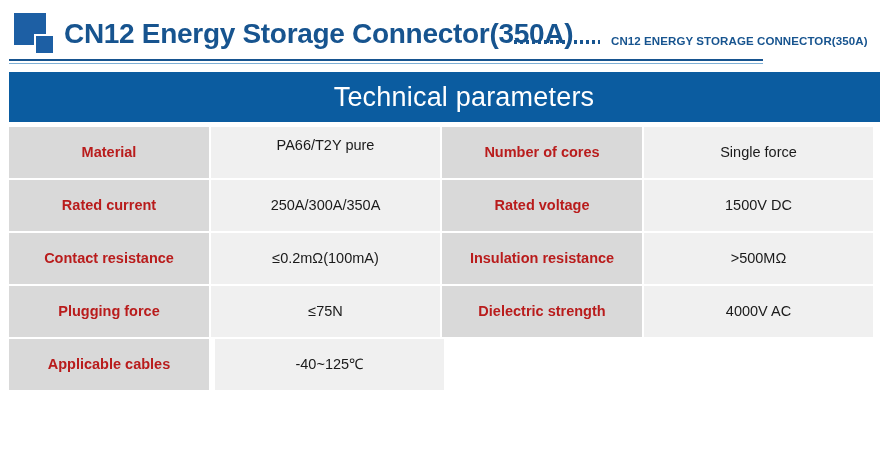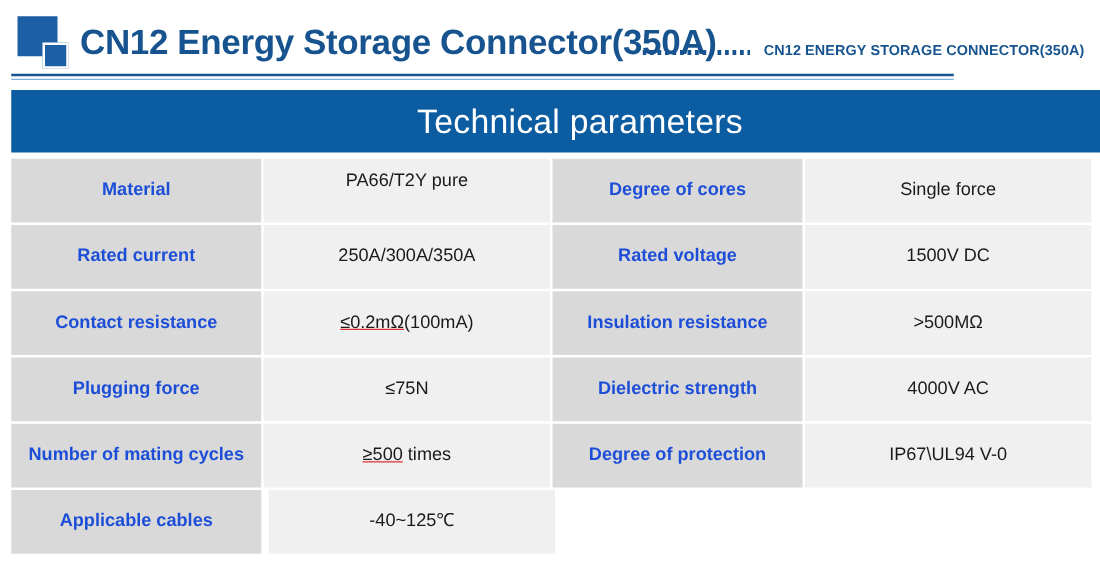--- a/index.html
+++ b/index.html
@@ -133,40 +133,39 @@
     justify-content: center;
     text-align: center;
     box-sizing: border-box;
     padding: 0 6px;
     line-height: 1.28;
   }
   .cell-label {
     background: #d9d9d9;
     font-weight: bold;
     font-size: 14.5px;
-    color: #1d4ed8;
+    color: #b91c1c;
     width: 200px;
     flex: 0 0 200px;
   }
   .cell-value {
     background: #f0f0f0;
     font-weight: normal;
     font-size: 14.5px;
     color: #1a1a1a;
     width: 229px;
     flex: 0 0 229px;
   }
   .gap {
     flex: 0 0 2px;
   }
   .cell-value .two-line {
     display: block;
   }
   .misspell {
-    text-decoration: underline;
     text-decoration-color: #e03030;
     text-decoration-style: solid;
     text-decoration-thickness: 1px;
     text-underline-offset: 1px;
   }
 </style>
 </head>
 <body>
 
 <div class="header">
@@ -186,21 +185,21 @@
 </div>
 
 <div class="table" id="spec-table">
     <div class="row">
       <div class="cell cell-label">Material</div>
       <div class="gap"></div>
       <div class="cell cell-value" style="display: block; text-align: center; padding-top: 9px;">
         <span class="two-line">PA66/T2Y pure</span>
       </div>
       <div class="gap"></div>
-      <div class="cell cell-label">Degree of cores</div>
+      <div class="cell cell-label">Number of cores</div>
       <div class="gap"></div>
       <div class="cell cell-value">Single force</div>
     </div>
     <div class="row">
       <div class="cell cell-label">Rated current</div>
       <div class="gap"></div>
       <div class="cell cell-value">
         <span class="two-line">250A/300A/350A</span>
       </div>
       <div class="gap"></div>
@@ -224,30 +223,19 @@
       <div class="gap"></div>
       <div class="cell cell-value">
         <span class="two-line">≤75N</span>
       </div>
       <div class="gap"></div>
       <div class="cell cell-label">Dielectric strength</div>
       <div class="gap"></div>
       <div class="cell cell-value">4000V  AC</div>
     </div>
     <div class="row">
-      <div class="cell cell-label">Number of mating cycles</div>
-      <div class="gap"></div>
-      <div class="cell cell-value">
-        <span class="two-line"><span class="misspell">≥500</span> times</span>
-      </div>
-      <div class="gap"></div>
-      <div class="cell cell-label">Degree of protection</div>
-      <div class="gap"></div>
-      <div class="cell cell-value">IP67\UL94 V-0</div>
-    </div>
-    <div class="row">
       <div class="cell cell-label">Applicable cables</div>
       <div class="gap"></div>
       <div class="gap"></div>
       <div class="gap"></div>
       <div class="cell cell-value">-40~125℃</div>
     </div>
   </div>
 
 </body></html>

